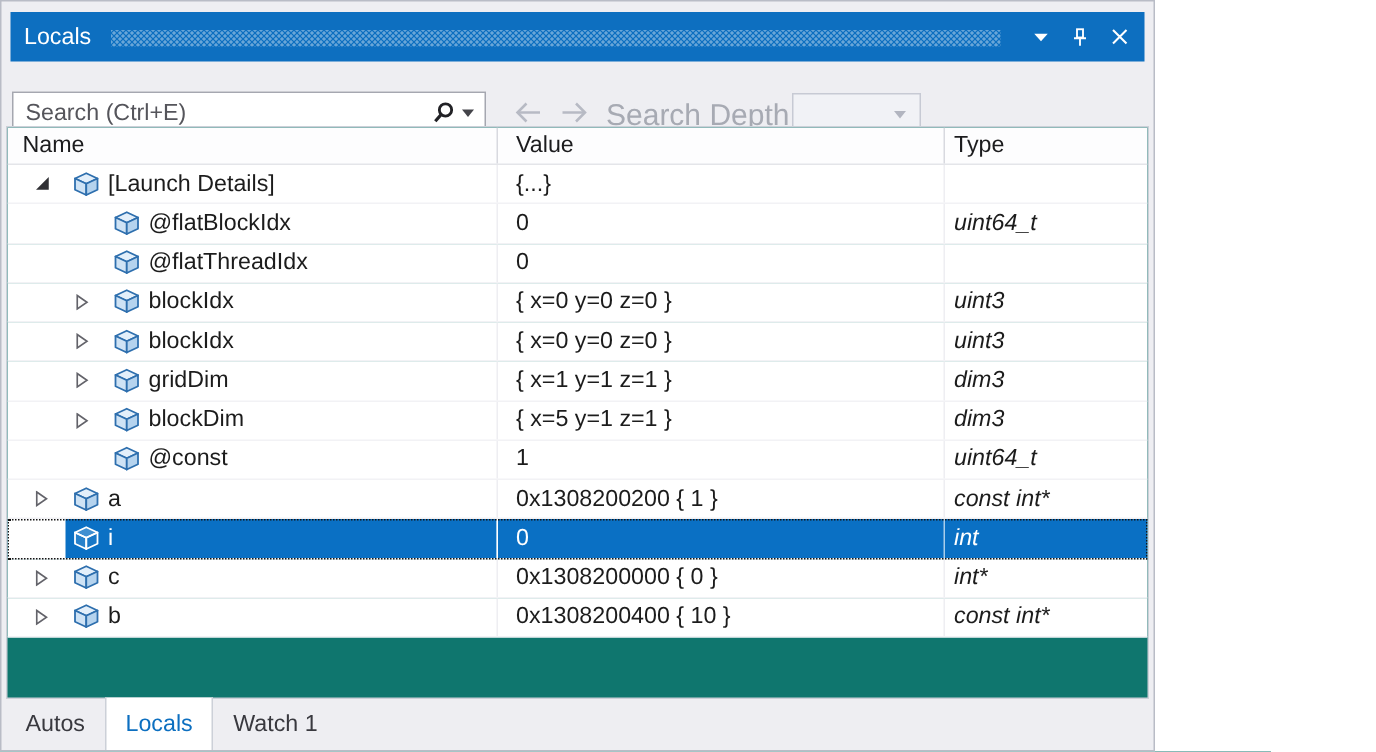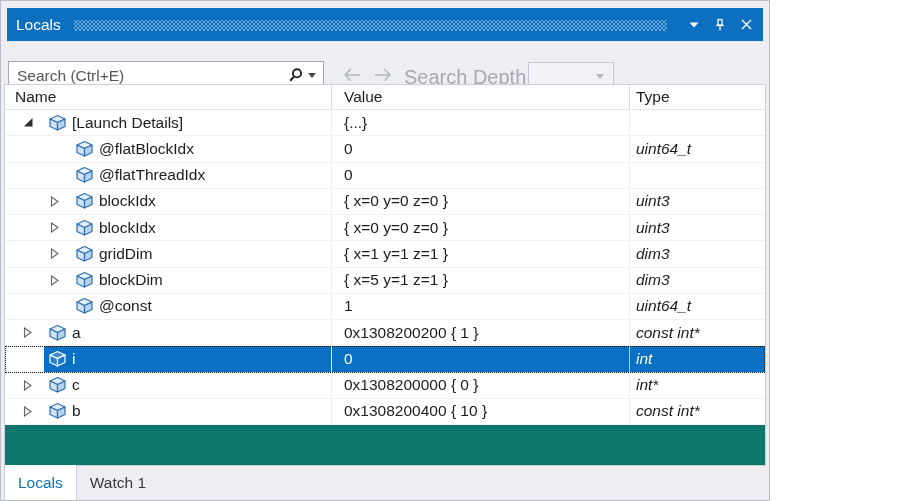--- a/index.html
+++ b/index.html
@@ -389,17 +389,18 @@
             </span>
             <span class="lbl">b</span>
           </div>
           <div class="cell c2">0x1308200400 { 10 }</div>
           <div class="cell c3">const int*</div>
         </div>
       </div>
   </div>
 
   <div class="tabstrip">
+      <div class="tab">Autos</div>
       <div class="tab active">Locals</div>
       <div class="tab">Watch 1</div>
     </div>
 
 </div>
 
 </body></html>

